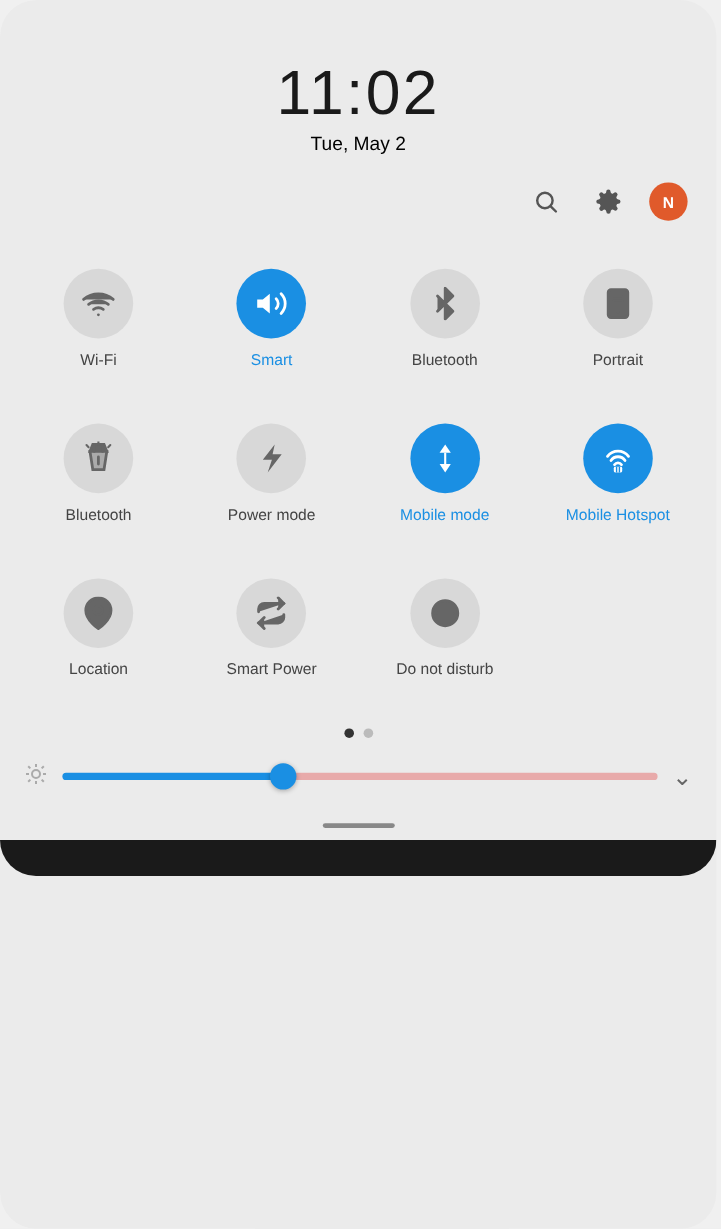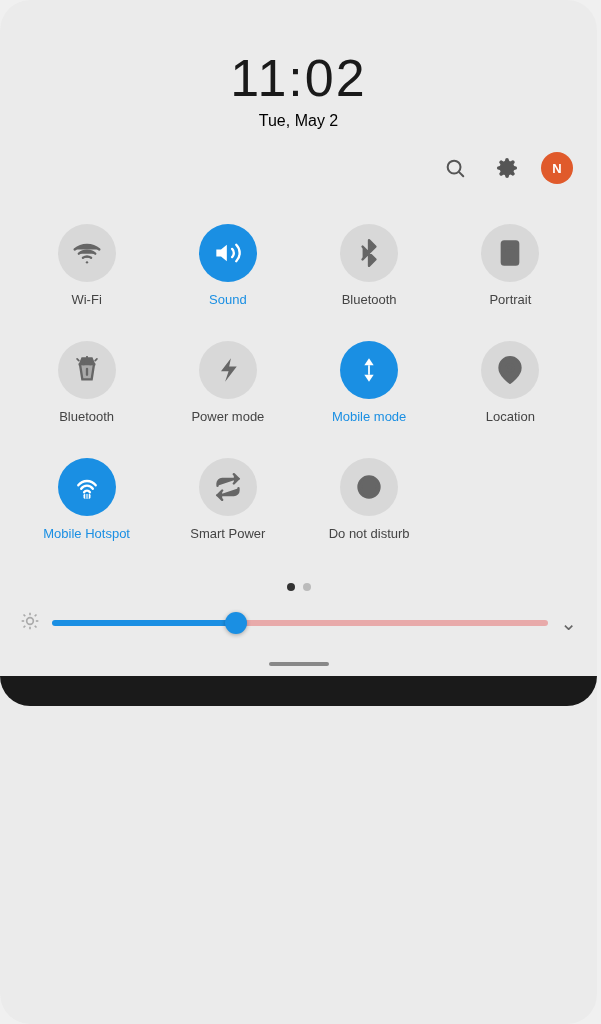--- a/index.html
+++ b/index.html
@@ -81,21 +81,21 @@
       color: white;
       font-size: 13px;
       font-weight: bold;
       cursor: pointer;
     }
 
     
     .tiles-grid {
       display: grid;
       grid-template-columns: repeat(4, 1fr);
-      gap: 0;
+      gap: 12px;
       padding: 10px 16px;
     }
 
     .tile {
       display: flex;
       flex-direction: column;
       align-items: center;
       justify-content: center;
       padding: 18px 8px 14px;
       cursor: pointer;
@@ -265,21 +265,21 @@
     </div>
 
     <div class="tile">
       <div class="tile-icon active">
         <svg viewBox="0 0 24 24" fill="white">
           <polygon points="11 5 6 9 2 9 2 15 6 15 11 19 11 5"></polygon>
           <path d="M15.54 8.46a5 5 0 0 1 0 7.07" stroke="white" stroke-width="2" fill="none" stroke-linecap="round"></path>
           <path d="M19.07 4.93a10 10 0 0 1 0 14.14" stroke="white" stroke-width="2" fill="none" stroke-linecap="round"></path>
         </svg>
       </div>
-      <span class="tile-label active">Sound</span>
+      <span class="tile-label active">Smart</span>
     </div>
 
     <div class="tile">
       <div class="tile-icon">
         <svg viewBox="0 0 24 24" fill="none" stroke="#666" stroke-width="2" stroke-linecap="round" stroke-linejoin="round">
           <polyline points="6.5 6.5 17.5 17.5 12 23 12 1 17.5 6.5 6.5 17.5"></polyline>
         </svg>
       </div>
       <span class="tile-label">Bluetooth</span>
     </div>
@@ -324,44 +324,44 @@
 
     <div class="tile">
       <div class="tile-icon active">
         <svg viewBox="0 0 24 24" fill="white">
           <path d="M12 2L8 8h8L12 2z"></path>
           <path d="M12 22l4-6H8l4 6z"></path>
           <line x1="12" y1="8" x2="12" y2="16" stroke="white" stroke-width="1.5"></line>
         </svg>
       </div>
       <span class="tile-label active">Mobile mode</span>
-    </div>
-
-    <div class="tile">
-      <div class="tile-icon">
-        <svg viewBox="0 0 24 24" fill="none" stroke="#666" stroke-width="2">
-          <path d="M21 10c0 7-9 13-9 13S3 17 3 10a9 9 0 0 1 18 0z"></path>
-          <circle cx="12" cy="10" r="3" fill="#666"></circle>
-        </svg>
-      </div>
-      <span class="tile-label">Location</span>
     </div>
 
     <div class="tile">
       <div class="tile-icon active">
         <svg viewBox="0 0 24 24" fill="white">
           <path d="M4.5 10.5a9.5 9.5 0 0 1 15 0" stroke="white" stroke-width="2" fill="none" stroke-linecap="round"></path>
           <path d="M7 13.5a6 6 0 0 1 10 0" stroke="white" stroke-width="2" fill="none" stroke-linecap="round"></path>
           <path d="M9.5 16.5a3 3 0 0 1 5 0" stroke="white" stroke-width="2" fill="none" stroke-linecap="round"></path>
           <rect x="9" y="18" width="6" height="4" rx="1" fill="white"></rect>
           <line x1="11" y1="18" x2="11" y2="22" stroke="#1a8fe3" stroke-width="1"></line>
           <line x1="13" y1="18" x2="13" y2="22" stroke="#1a8fe3" stroke-width="1"></line>
         </svg>
       </div>
       <span class="tile-label active">Mobile Hotspot</span>
+    </div>
+
+    <div class="tile">
+      <div class="tile-icon">
+        <svg viewBox="0 0 24 24" fill="none" stroke="#666" stroke-width="2">
+          <path d="M21 10c0 7-9 13-9 13S3 17 3 10a9 9 0 0 1 18 0z"></path>
+          <circle cx="12" cy="10" r="3" fill="#666"></circle>
+        </svg>
+      </div>
+      <span class="tile-label">Location</span>
     </div>
 
     <div class="tile">
       <div class="tile-icon">
         <svg viewBox="0 0 24 24" fill="none" stroke="#666" stroke-width="2" stroke-linecap="round">
           <polyline points="17 1 21 5 17 9"></polyline>
           <path d="M3 11V9a4 4 0 0 1 4-4h14"></path>
           <polyline points="7 23 3 19 7 15"></polyline>
           <path d="M21 13v2a4 4 0 0 1-4 4H3"></path>
         </svg>

